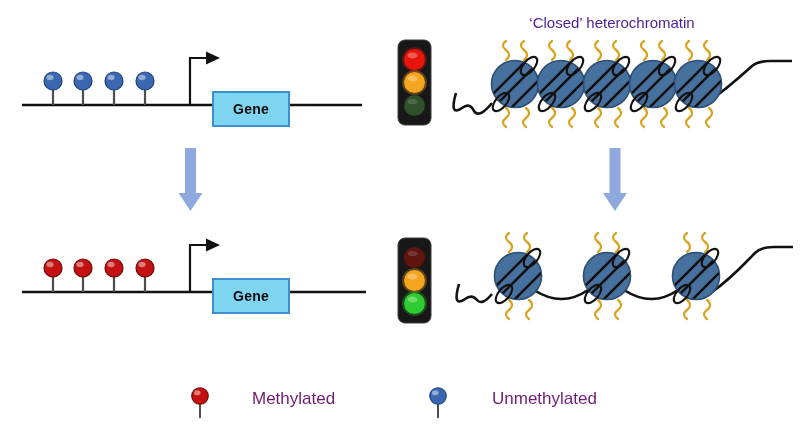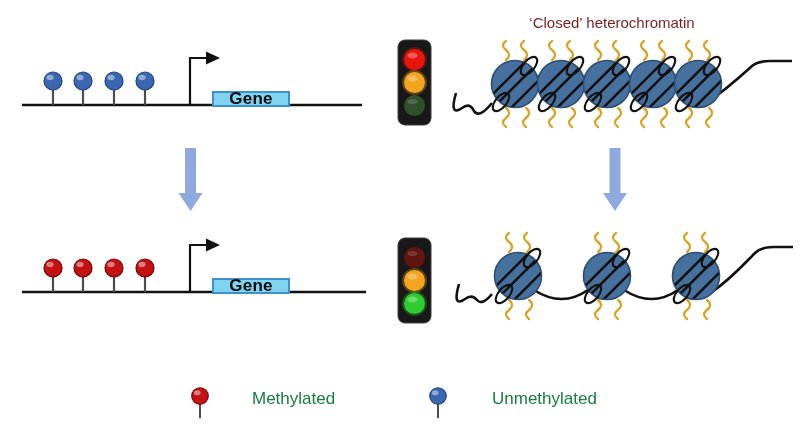--- a/index.html
+++ b/index.html
@@ -21,32 +21,32 @@
   .histone{fill:var(--c-histone);stroke:var(--c-histone-edge);stroke-width:1.6;}
   .tail{stroke:var(--c-tail);stroke-width:2.2;fill:none;stroke-linecap:round;}
   .bigarrow{fill:var(--c-arrow);stroke:none;}
   .tlbody{fill:var(--tl-body);stroke:#3c3c3c;stroke-width:1;}
   .l-red-on{fill:var(--tl-red-on);}   .l-red-off{fill:var(--tl-red-off);}
   .l-amber-on{fill:var(--tl-amber-on);}
   .l-green-on{fill:var(--tl-green-on);} .l-green-off{fill:var(--tl-green-off);}
   .glow{opacity:.30;}
   
   .genebox{
-    position:absolute;left:212px;width:78px;height:16px;box-sizing:border-box;
+    position:absolute;left:212px;width:78px;height:36px;box-sizing:border-box;
     background:var(--c-genebox);border:2px solid var(--c-genebox-border);
     display:flex;align-items:center;justify-content:center;
-    font-weight:bold;font-size:17px;color:#0a0a0a;letter-spacing:.2px;
+    font-weight:bold;font-size:14px;color:#0a0a0a;letter-spacing:.2px;
   }
   .chromlabel{
     position:absolute;transform:translate(-50%,-50%);
-    font-size:15px;color:#7f1d1d;white-space:nowrap;
+    font-size:15px;color:#4c1d95;white-space:nowrap;
   }
   .legendlabel{
     position:absolute;transform:translateY(-50%);
-    font-size:17px;color:#15803d;white-space:nowrap;
+    font-size:17px;color:#701a75;white-space:nowrap;
   }
 </style>
 </head>
 <body>
 
 <div class="stage">
 
   <svg width="800" height="429" viewBox="0 0 800 429">
     <defs>
       <clipPath id="nucclip">

